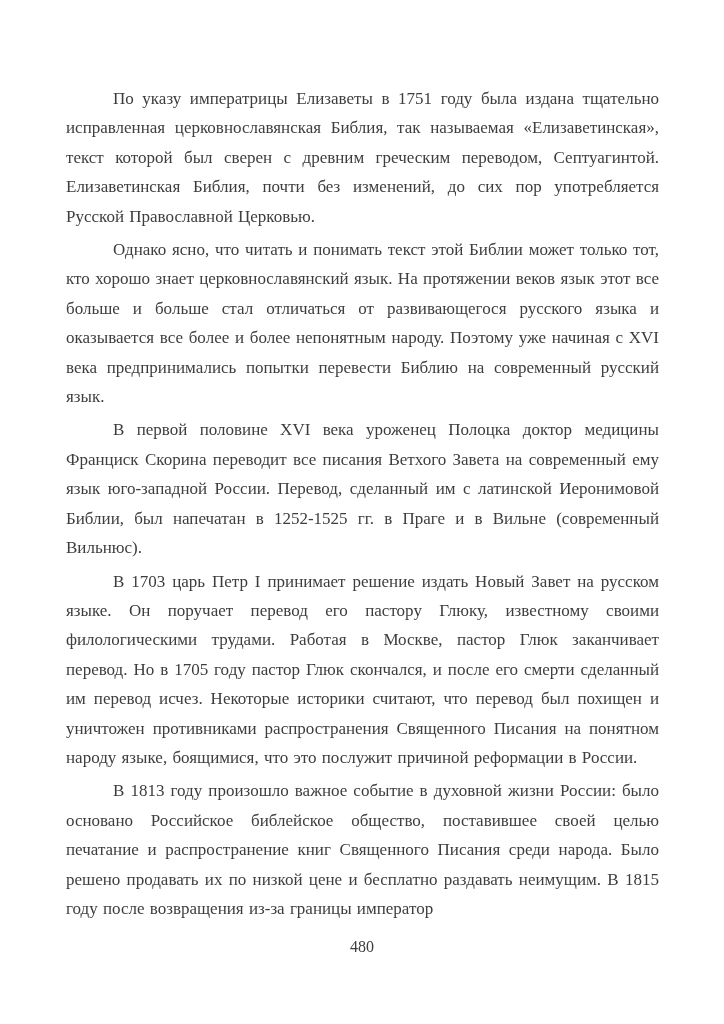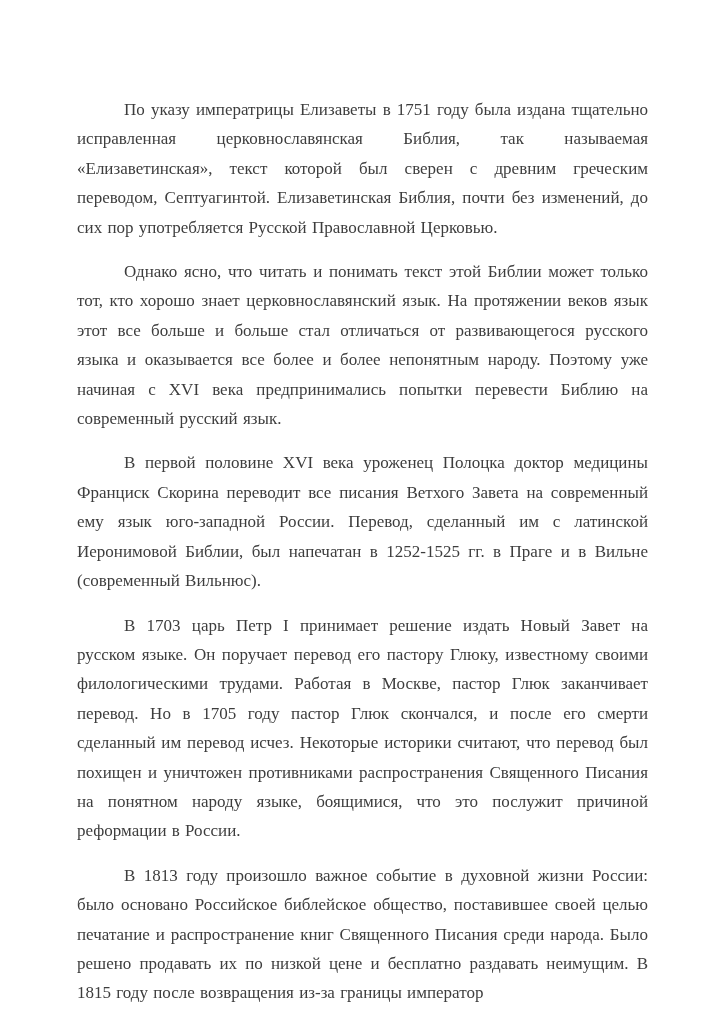--- a/index.html
+++ b/index.html
@@ -14,21 +14,21 @@
     background: #ffffff;
     overflow: hidden;
   }
   .text-block {
     position: absolute;
     left: 62px;
     top: 80px;
     width: 601px;
   }
   .text-block p {
-    margin: 15px;
+    margin: 4px;
     font-family: "Liberation Serif", "DejaVu Serif", serif;
     font-size: 17px;
     line-height: 29.4px;
     color: #3d3d3d;
     text-align: justify;
     text-indent: 47px;
     word-spacing: 1px;
   }
   .page-number {
     position: absolute;
@@ -45,13 +45,14 @@
 <body>
 
 <div class="page">
   <div class="text-block">
     <p>По указу императрицы Елизаветы в 1751 году была издана тщательно исправленная церковнославянская Библия, так называемая «Елизаветинская», текст которой был сверен с древним греческим переводом, Септуагинтой. Елизаветинская Библия, почти без изменений, до сих пор употребляется Русской Православной Церковью.</p>
     <p>Однако ясно, что читать и понимать текст этой Библии может только тот, кто хорошо знает церковнославянский язык. На протяжении веков язык этот все больше и больше стал отличаться от развивающегося русского языка и оказывается все более и более непонятным народу. Поэтому уже начиная с XVI века предпринимались попытки перевести Библию на современный русский язык.</p>
     <p>В первой половине XVI века уроженец Полоцка доктор медицины Франциск Скорина переводит все писания Ветхого Завета на современный ему язык юго-западной России. Перевод, сделанный им с латинской Иеронимовой Библии, был напечатан в 1252-1525 гг. в Праге и в Вильне (современный Вильнюс).</p>
     <p>В 1703 царь Петр I принимает решение издать Новый Завет на русском языке. Он поручает перевод его пастору Глюку, известному своими филологическими трудами. Работая в Москве, пастор Глюк заканчивает перевод. Но в 1705 году пастор Глюк скончался, и после его смерти сделанный им перевод исчез. Некоторые историки считают, что перевод был похищен и уничтожен противниками распространения Священного Писания на понятном народу языке, боящимися, что это послужит причиной реформации в России.</p>
     <p>В 1813 году произошло важное событие в духовной жизни России: было основано Российское библейское общество, поставившее своей целью печатание и распространение книг Священного Писания среди народа. Было решено продавать их по низкой цене и бесплатно раздавать неимущим. В 1815 году после возвращения из-за границы император</p>
   </div>
+  <div class="page-number">480</div>
 </div>
 
 </body></html>

